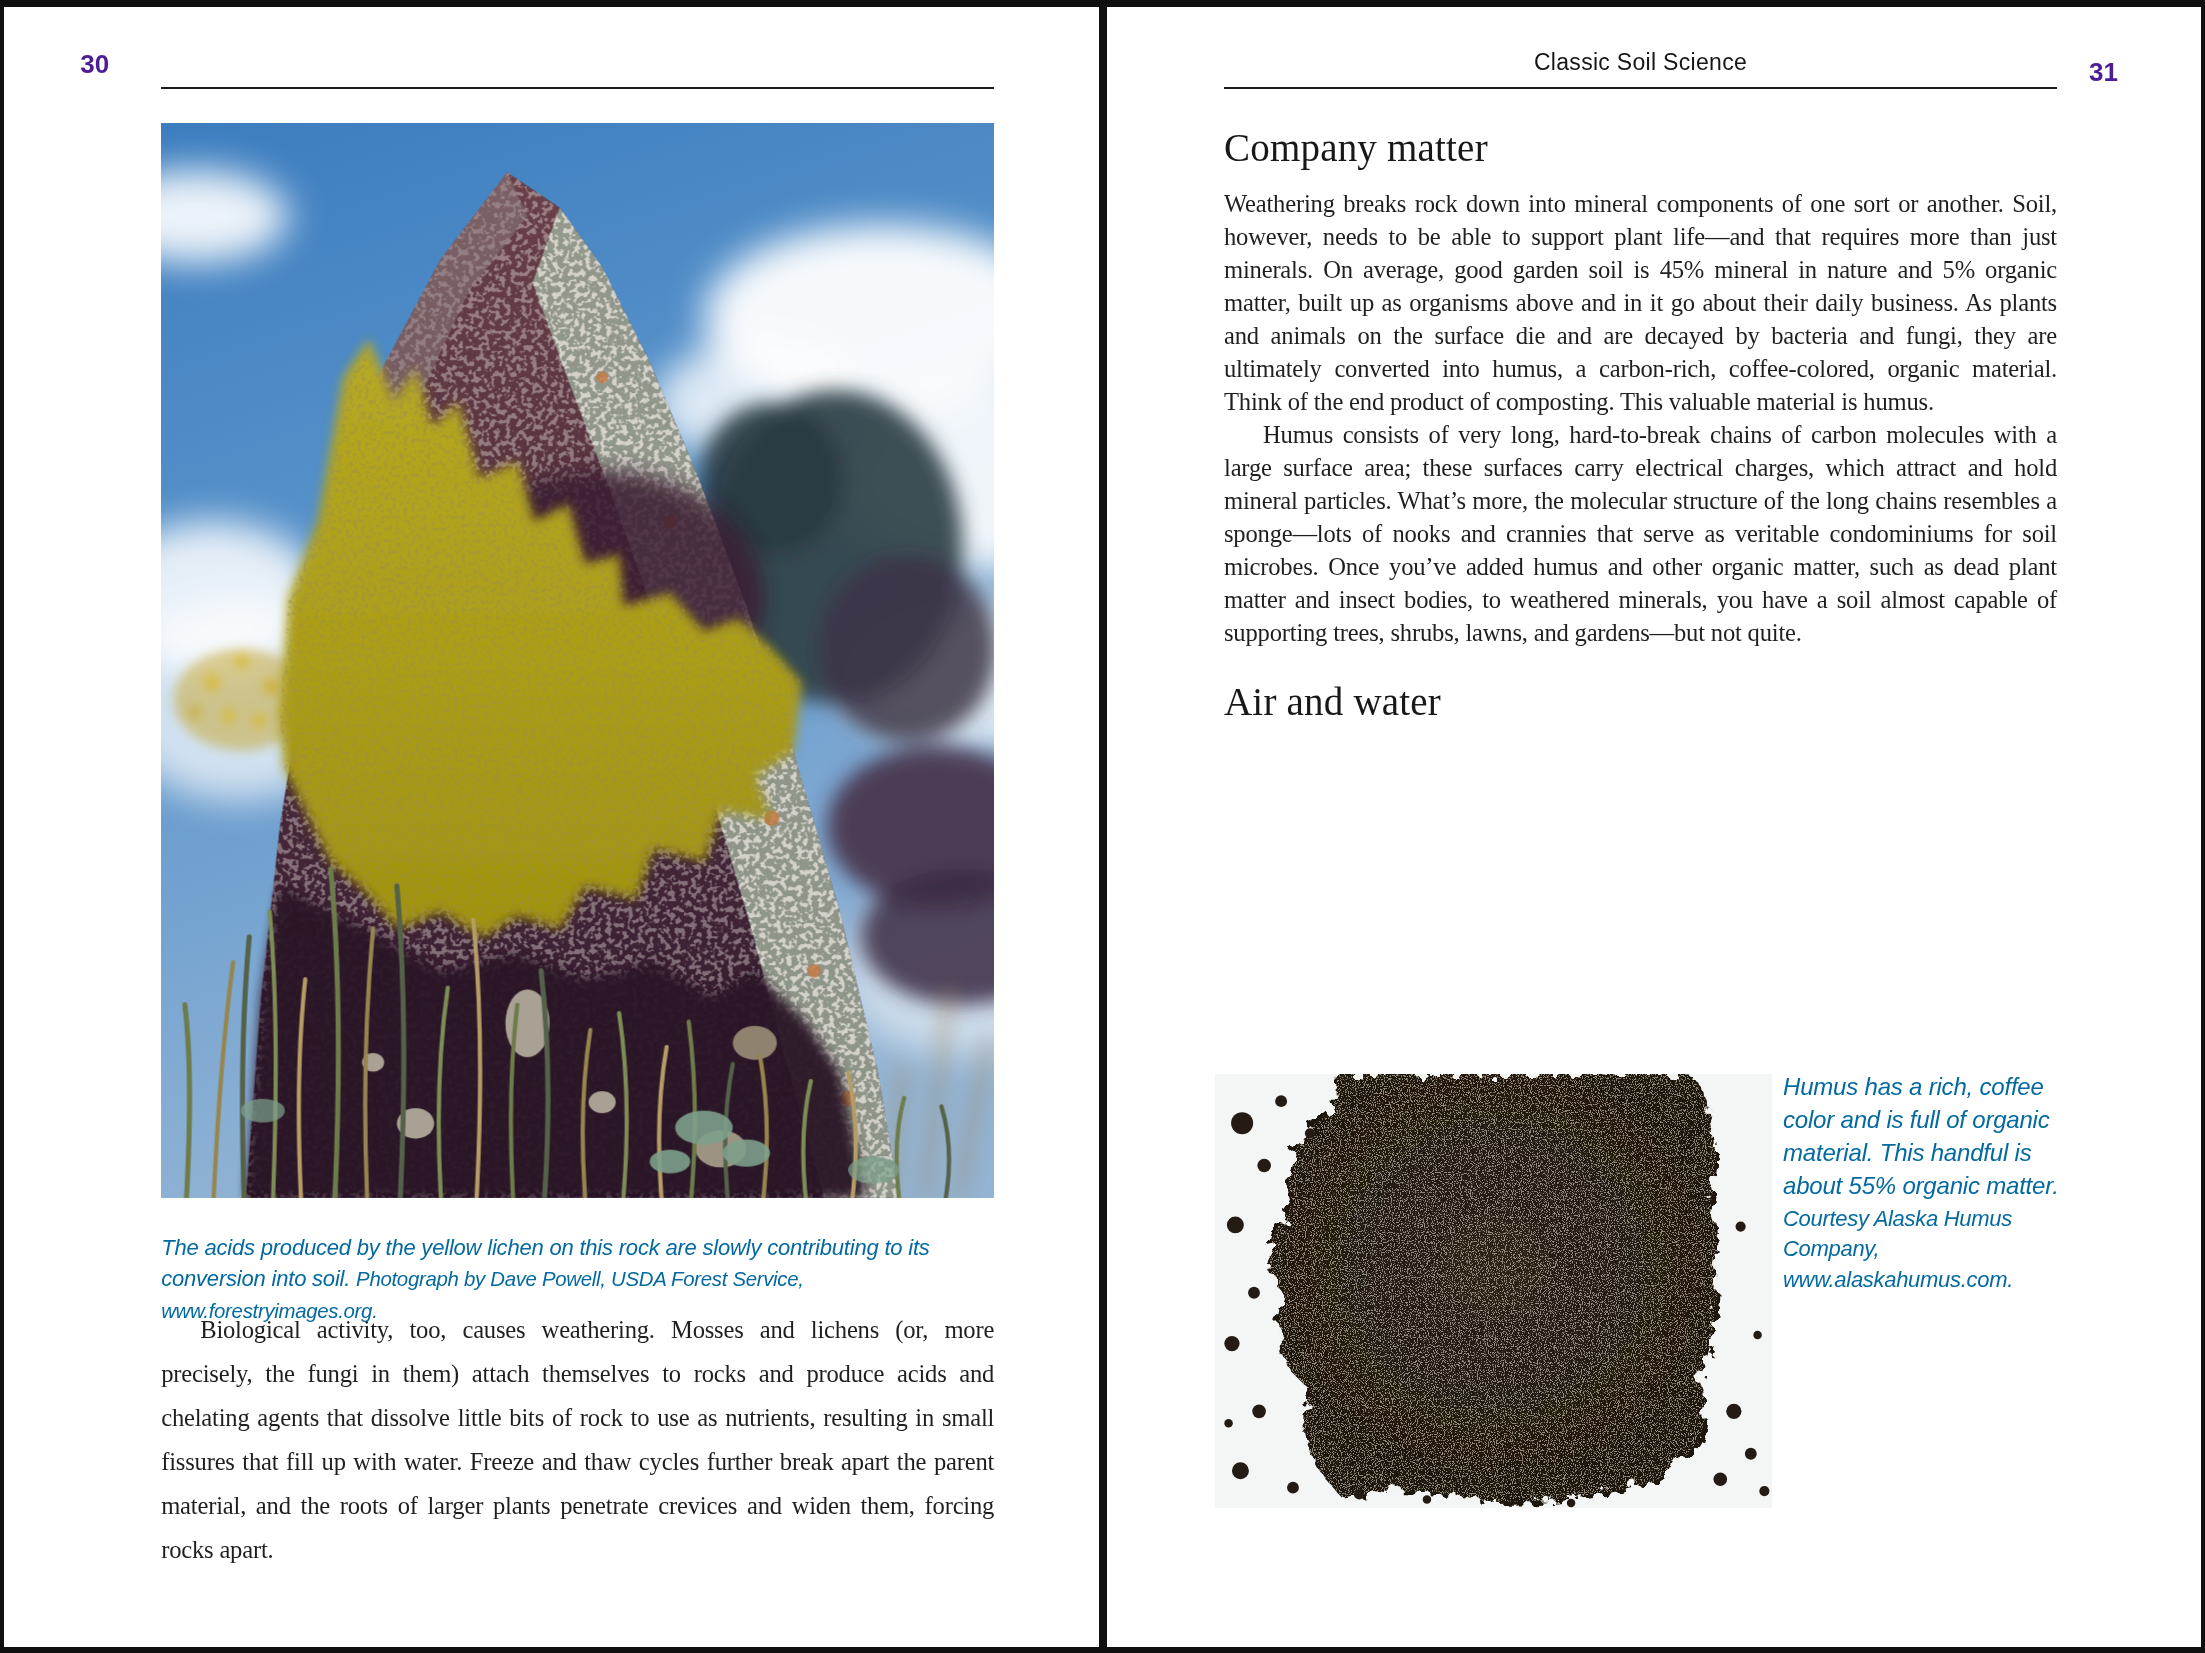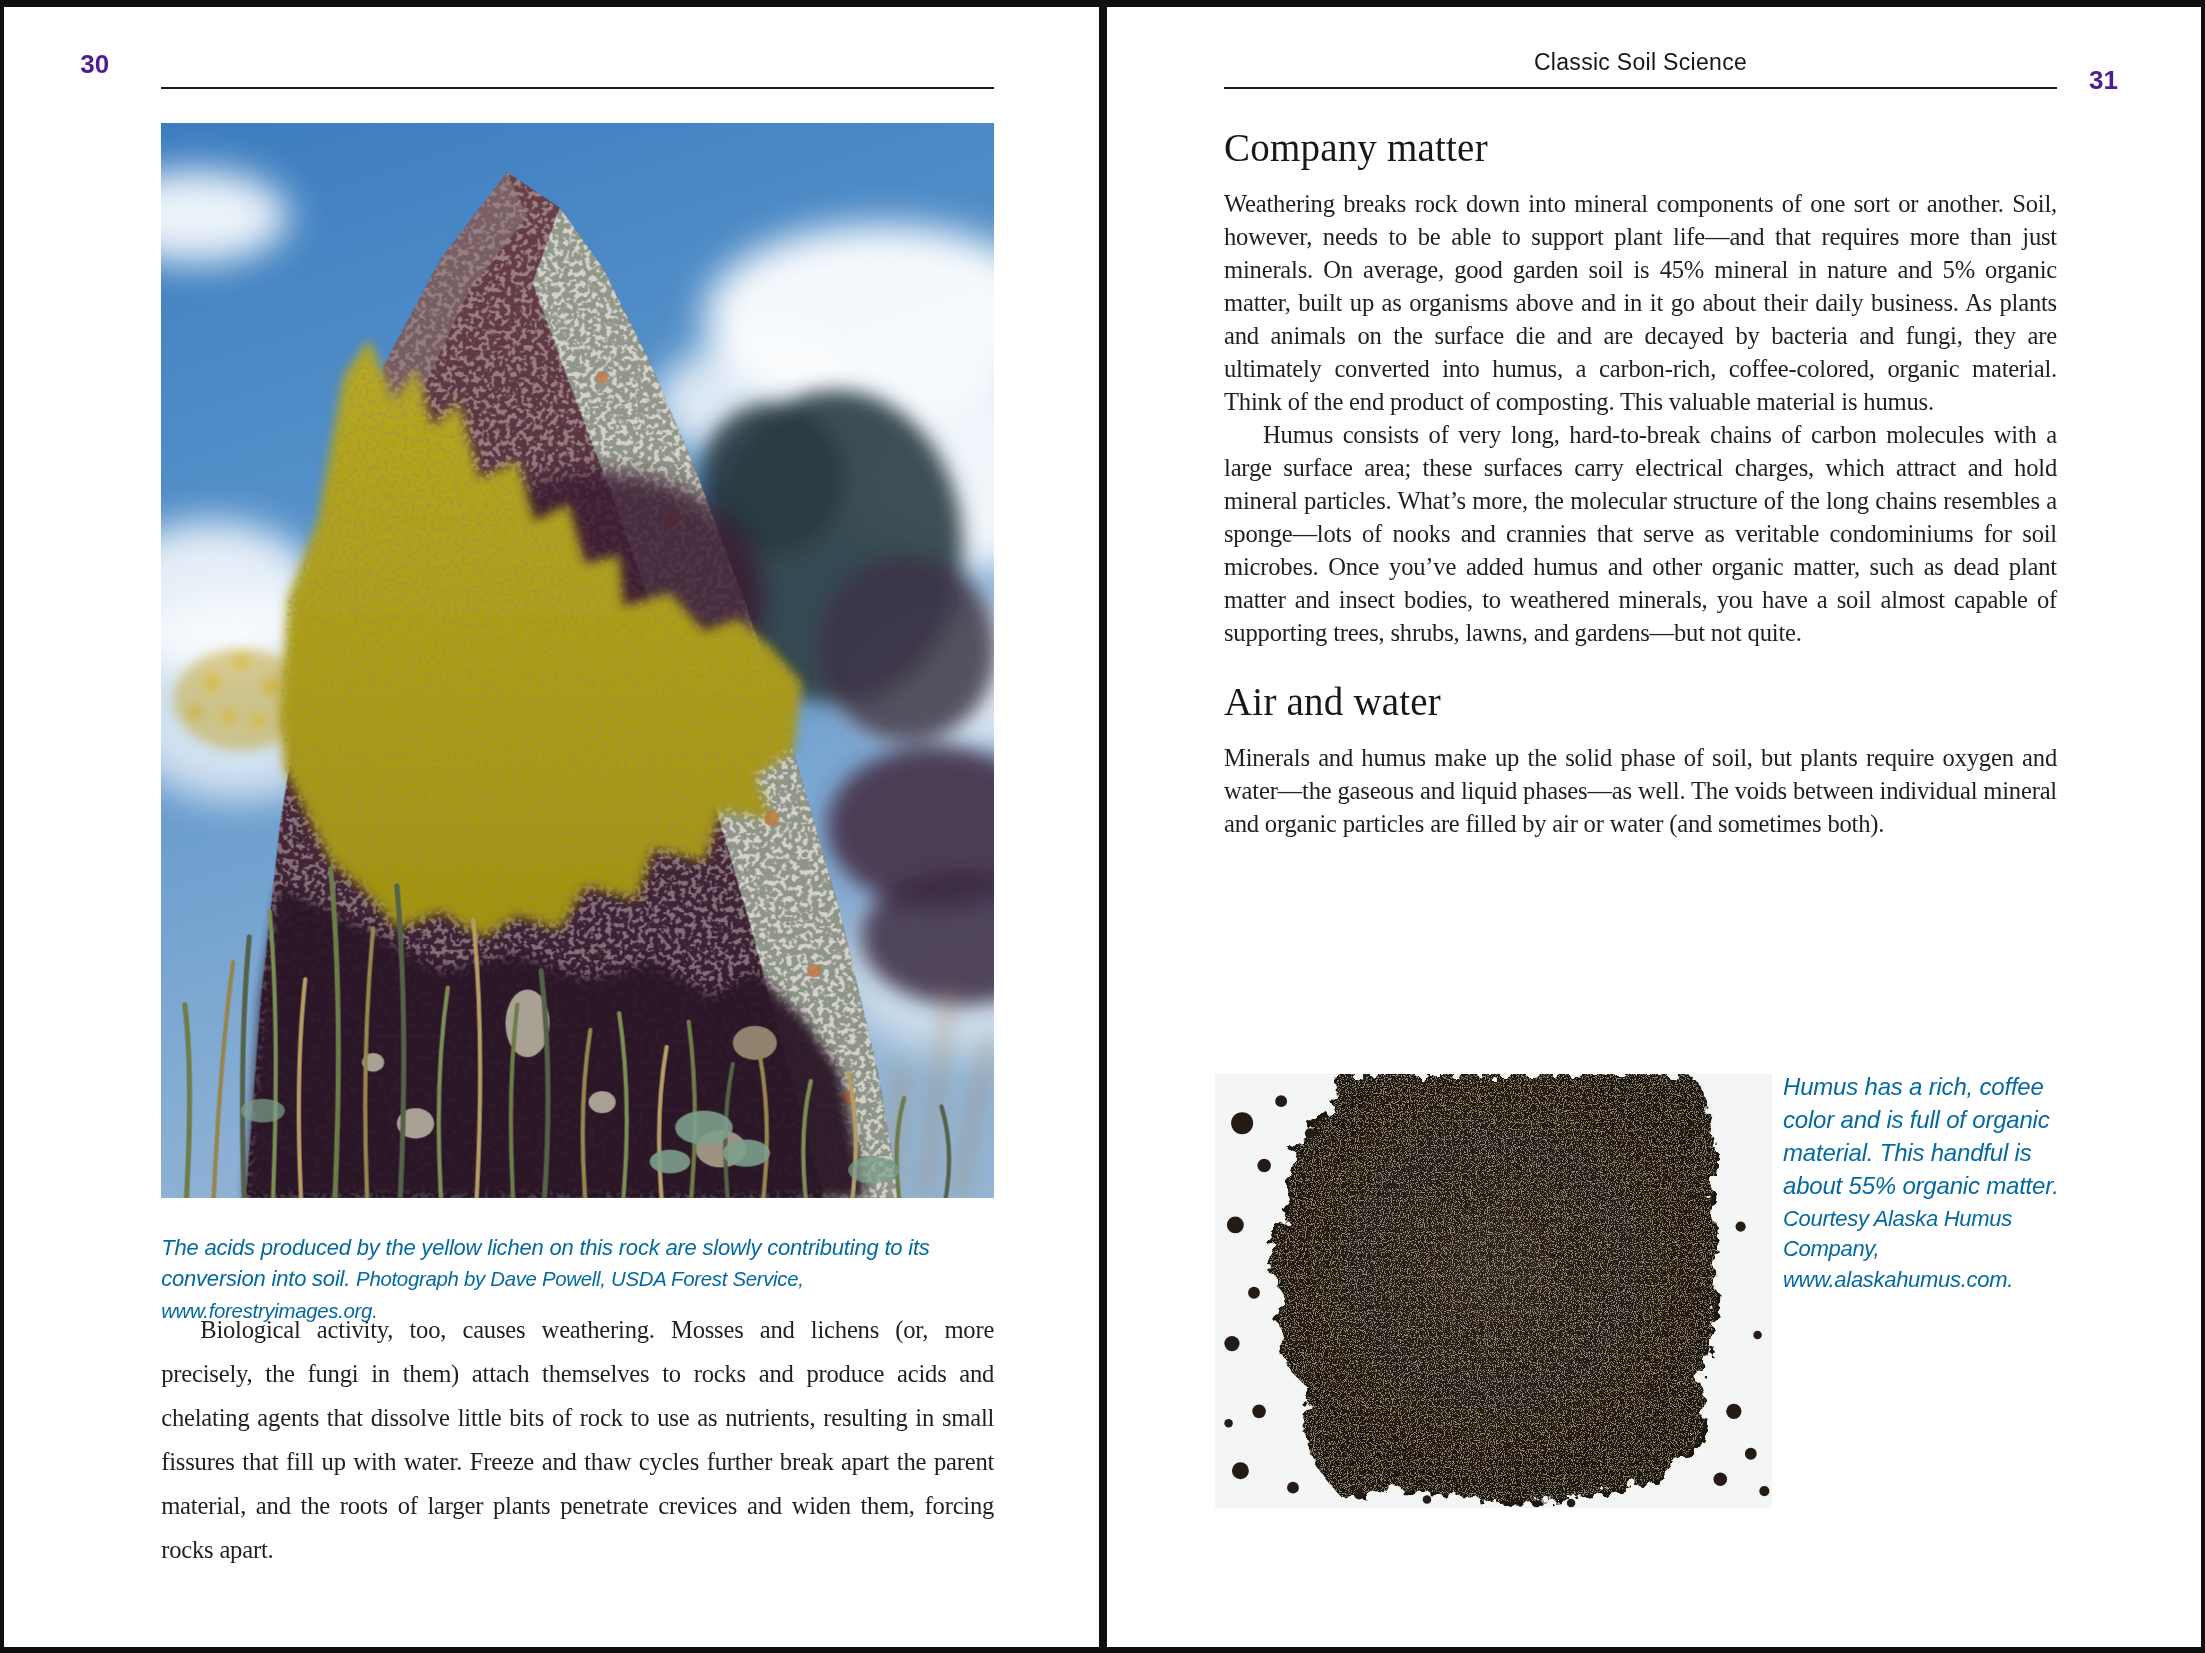--- a/index.html
+++ b/index.html
@@ -188,29 +188,28 @@
 
     <p class="caption cap-left"><span>The acids produced by the yellow lichen on this rock are slowly contributing to its conversion into soil. </span><span class="credit">Photograph by Dave Powell, USDA Forest Service, www.forestryimages.org.</span></p>
 
     <div class="bodytext para-left">
       <p>Biological activity, too, causes weathering. Mosses and lichens (or, more precisely, the fungi in them) attach themselves to rocks and produce acids and chelating agents that dissolve little bits of rock to use as nutrients, resulting in small fissures that fill up with water. Freeze and thaw cycles further break apart the parent material, and the roots of larger plants penetrate crevices and widen them, forcing rocks apart.</p>
     </div>
   </div>
 
   <div class="page pr">
     <div class="runhead" style="left:117px;width:833px;">Classic Soil Science</div>
-    <div class="pagenum" style="left:982px;top:65px;">31</div>
+    <div class="pagenum" style="left:982px;top:57px;">31</div>
     <div class="hrule" style="left:117px;top:87px;width:833px;"></div>
 
     <div class="bodytext col-right">
       <h1>Company matter</h1>
       <p>Weathering breaks rock down into mineral components of one sort or another. Soil, however, needs to be able to support plant life—and that requires more than just minerals. On average, good garden soil is 45% mineral in nature and 5% organic matter, built up as organisms above and in it go about their daily business. As plants and animals on the surface die and are decayed by bacteria and fungi, they are ultimately converted into humus, a carbon-rich, coffee-colored, organic material. Think of the end product of composting. This valuable material is humus.</p>
       <p class="indent">Humus consists of very long, hard-to-break chains of carbon molecules with a large surface area; these surfaces carry electrical charges, which attract and hold mineral particles. What’s more, the molecular structure of the long chains resembles a sponge—lots of nooks and crannies that serve as veritable condominiums for soil microbes. Once you’ve added humus and other organic matter, such as dead plant matter and insect bodies, to weathered minerals, you have a soil almost capable of supporting trees, shrubs, lawns, and gardens—but not quite.</p>
       <h1 class="h2">Air and water</h1>
-      <p>Minerals and humus make up the solid phase of soil, but plants require oxygen and water—the gaseous and liquid phases—as well. The voids between individual mineral and organic particles are filled by air or water (and sometimes both).</p>
     </div>
 
     <div class="photo" style="left:108px;top:1074px;width:557px;height:434px;">
       <svg viewBox="0 0 657 512" preserveAspectRatio="none">
         <defs>
           <radialGradient id="soil" cx="0.5" cy="0.45" r="0.7">
             <stop offset="0" stop-color="#2c2218"></stop>
               <stop offset="0.6" stop-color="#211910"></stop>
               <stop offset="1" stop-color="#17110b"></stop>
           </radialGradient>

